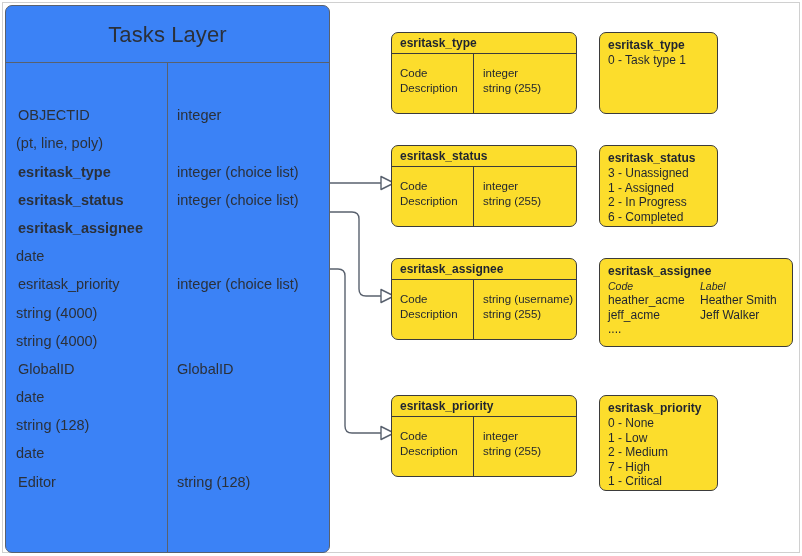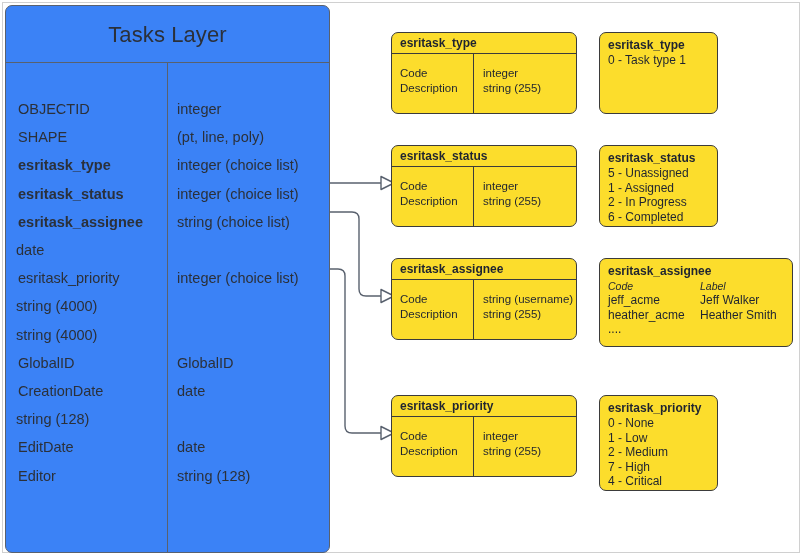--- a/index.html
+++ b/index.html
@@ -71,21 +71,21 @@
   }
   .field-rows {
     position: absolute;
     left: 0;
     top: 32px;
     right: 0;
   }
   .field-row {
     height: 28.2px;
     display: flex;
-    align-items: center;
+    align-items: flex-end;
   }
   .field-name {
     width: 161px;
     box-sizing: border-box;
     padding-left: 12px;
     font-size: 14.5px;
     color: #2b3039;
     white-space: nowrap;
   }
   .field-name.bold {
@@ -198,37 +198,35 @@
     <div class="entity-body">
       <div class="col-divider"></div>
       <div class="field-rows">
 
         <div class="field-row">
           <div class="field-name">OBJECTID</div>
           <div class="field-type">integer</div>
         </div>
 
         <div class="field-row">
-          <div class="field-name">SHAPE</div>
           <div class="field-type">(pt, line, poly)</div>
         </div>
 
         <div class="field-row">
           <div class="field-name bold">esritask_type</div>
           <div class="field-type">integer (choice list)</div>
         </div>
 
         <div class="field-row">
           <div class="field-name bold">esritask_status</div>
           <div class="field-type">integer (choice list)</div>
         </div>
 
         <div class="field-row">
           <div class="field-name bold">esritask_assignee</div>
-          <div class="field-type">string (choice list)</div>
         </div>
 
         <div class="field-row">
           <div class="field-type">date</div>
         </div>
 
         <div class="field-row">
           <div class="field-name">esritask_priority</div>
           <div class="field-type">integer (choice list)</div>
         </div>
@@ -240,30 +238,28 @@
         <div class="field-row">
           <div class="field-type">string (4000)</div>
         </div>
 
         <div class="field-row">
           <div class="field-name">GlobalID</div>
           <div class="field-type">GlobalID</div>
         </div>
 
         <div class="field-row">
-          <div class="field-name">CreationDate</div>
           <div class="field-type">date</div>
         </div>
 
         <div class="field-row">
           <div class="field-type">string (128)</div>
         </div>
 
         <div class="field-row">
-          <div class="field-name">EditDate</div>
           <div class="field-type">date</div>
         </div>
 
         <div class="field-row">
           <div class="field-name">Editor</div>
           <div class="field-type">string (128)</div>
         </div>
 
       </div>
     </div>
@@ -337,45 +333,45 @@
     </div>
   </div>
 
   <div class="vbox" style="left:599px; top:32px; width:119px; height:82px;">
     <div class="vbox-title">esritask_type</div>
     <div class="vbox-line">0 - Task type 1</div>
   </div>
 
   <div class="vbox" style="left:599px; top:145px; width:119px; height:82px;">
     <div class="vbox-title">esritask_status</div>
-    <div class="vbox-line">5 - Unassigned</div>
+    <div class="vbox-line">3 - Unassigned</div>
     <div class="vbox-line">1 - Assigned</div>
     <div class="vbox-line">2 - In Progress</div>
     <div class="vbox-line">6 - Completed</div>
   </div>
 
   <div class="vbox" style="left:599px; top:258px; width:194px; height:89px;">
     <div class="vbox-title">esritask_assignee</div>
     <div class="vbox-cols">
       <div class="vbox-subhead vcol-code">Code</div>
       <div class="vbox-subhead vcol-label">Label</div>
     </div>
     <div class="vbox-cols">
+      <div class="vbox-line vcol-code">heather_acme</div>
+      <div class="vbox-line vcol-label">Heather Smith</div>
+    </div>
+    <div class="vbox-cols">
       <div class="vbox-line vcol-code">jeff_acme</div>
       <div class="vbox-line vcol-label">Jeff Walker</div>
-    </div>
-    <div class="vbox-cols">
-      <div class="vbox-line vcol-code">heather_acme</div>
-      <div class="vbox-line vcol-label">Heather Smith</div>
     </div>
     <div class="vbox-line">....</div>
   </div>
 
   <div class="vbox" style="left:599px; top:395px; width:119px; height:96px;">
     <div class="vbox-title">esritask_priority</div>
     <div class="vbox-line">0 - None</div>
     <div class="vbox-line">1 - Low</div>
     <div class="vbox-line">2 - Medium</div>
     <div class="vbox-line">7 - High</div>
-    <div class="vbox-line">4 - Critical</div>
+    <div class="vbox-line">1 - Critical</div>
   </div>
 
 </div>
 
 </body></html>

